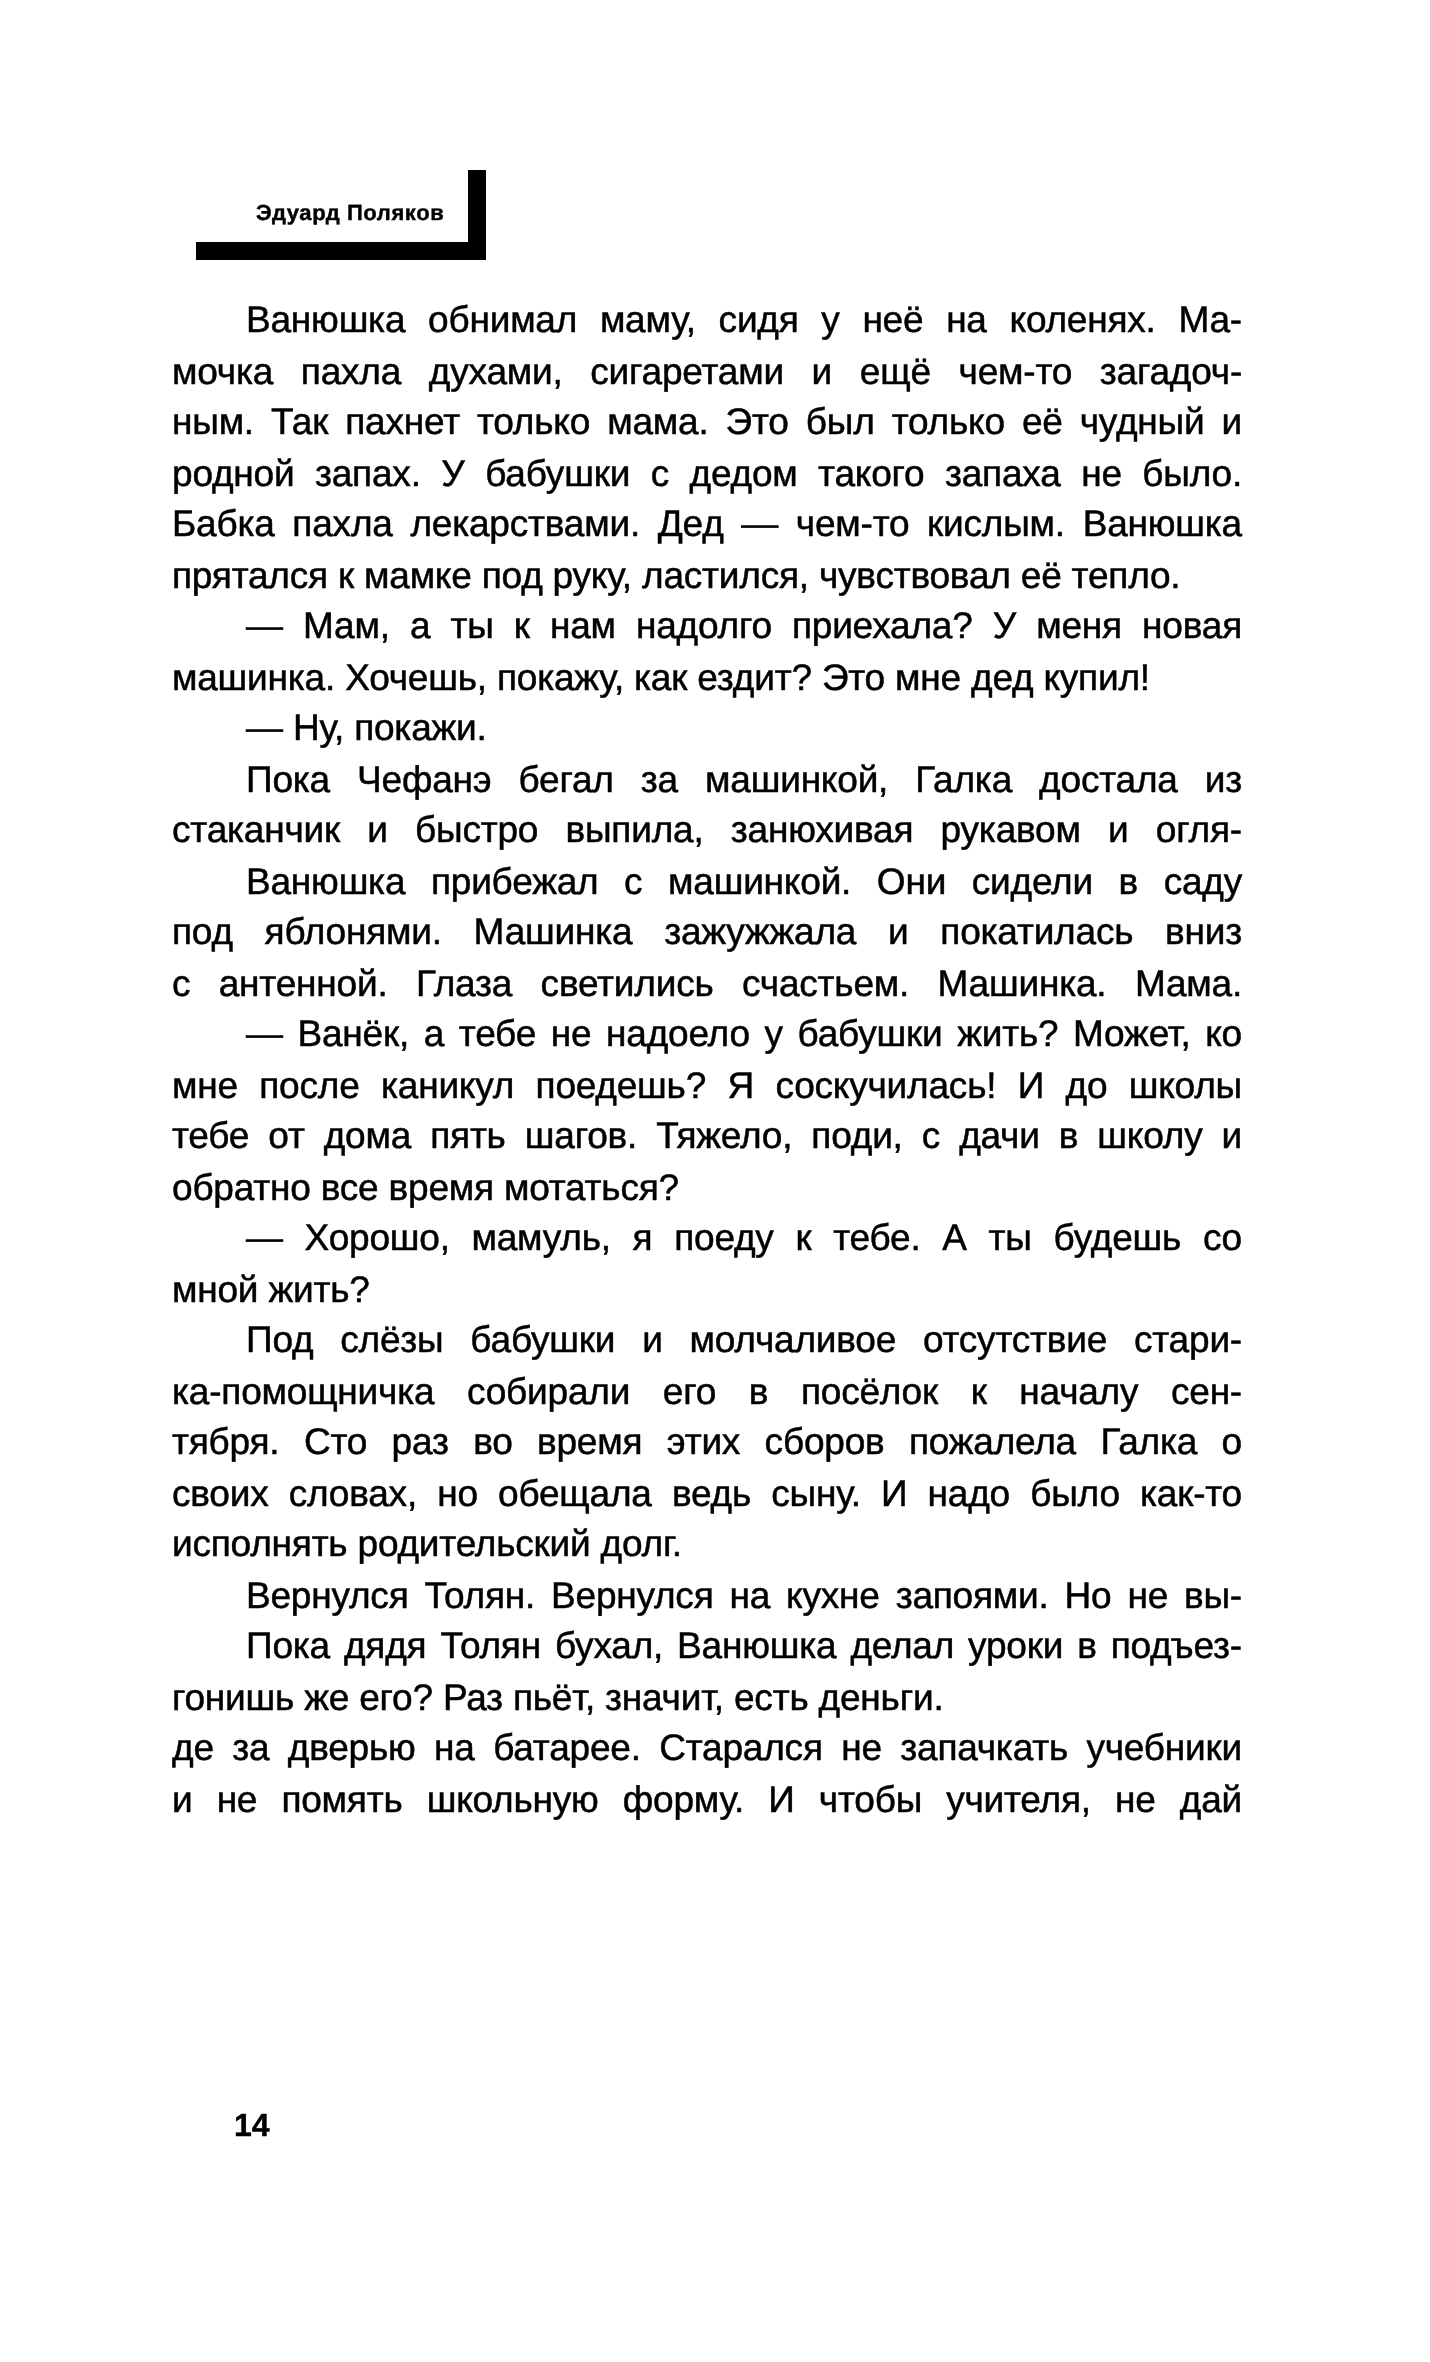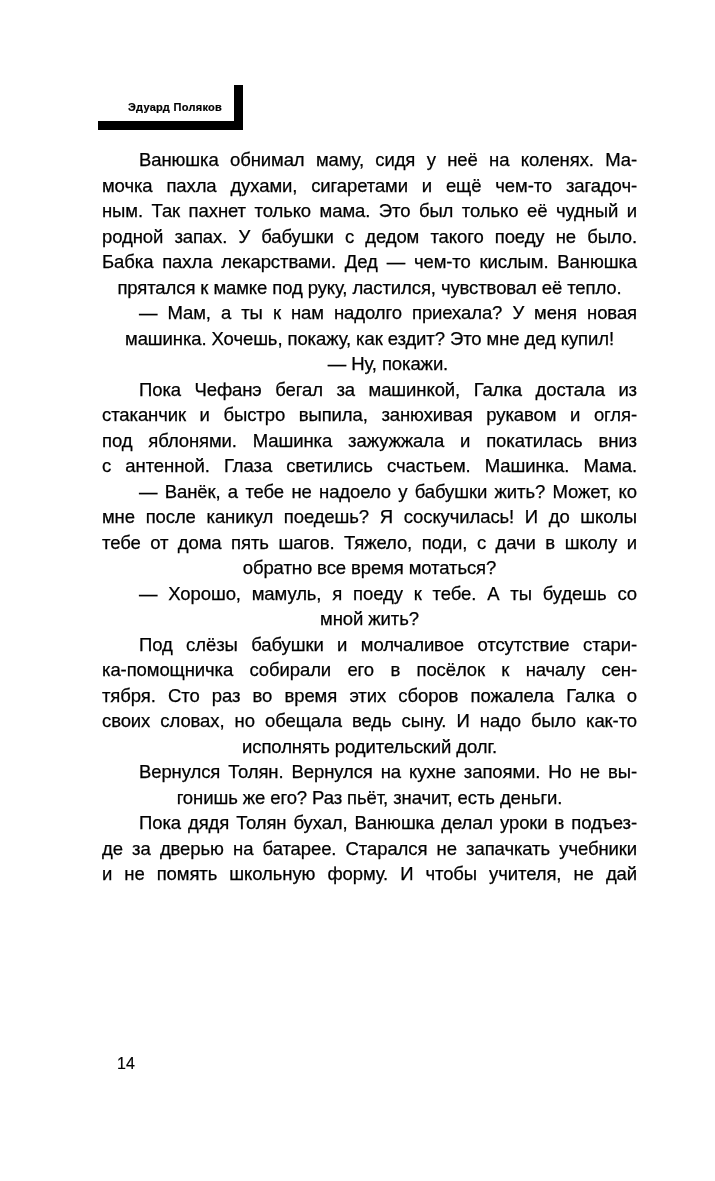--- a/index.html
+++ b/index.html
@@ -33,85 +33,86 @@
     left: 98px;
     top: 85px;
     width: 136px;
     height: 36px;
     border-right: 9px solid #000;
     border-bottom: 9px solid #000;
   }
   
   .textblock {
     position: absolute;
-    left: 102px;
+    left: 86px;
     top: 147px;
     width: 535px;
     font-size: 18.5px;
     line-height: 25.5px;
     letter-spacing: -0.1px;
     -webkit-text-stroke: 0.25px #000;
   }
   .line {
     height: 25.5px;
-    text-align: center;
+    text-align: left;
   }
   .line.j {
     text-align: justify;
     text-align-last: justify;
   }
   .line.i {
     text-indent: 37px;
   }
   
   .pagenum {
     position: absolute;
     left: 117px;
     top: 1055px;
     font-size: 16px;
-    font-weight: normal;
+    font-weight: bold;
     -webkit-text-stroke: 0.2px #000;
   }
 </style>
 </head>
 <body>
 
 <div class="page">
 
   <div class="runhead-author">Эдуард Поляков</div>
 
   <div class="runhead-corner"></div>
 
   <div class="textblock">
       <div class="line i j">Ванюшка обнимал маму, сидя у неё на коленях. Ма-</div>
       <div class="line j">мочка пахла духами, сигаретами и ещё чем-то загадоч-</div>
       <div class="line j">ным. Так пахнет только мама. Это был только её чудный и</div>
-      <div class="line j">родной запах. У бабушки с дедом такого поеду не было.</div>
+      <div class="line j">родной запах. У бабушки с дедом такого запаха не было.</div>
       <div class="line j">Бабка пахла лекарствами. Дед — чем-то кислым. Ванюшка</div>
       <div class="line">прятался к мамке под руку, ластился, чувствовал её тепло.</div>
       <div class="line i j">— Мам, а ты к нам надолго приехала? У меня новая</div>
       <div class="line">машинка. Хочешь, покажу, как ездит? Это мне дед купил!</div>
       <div class="line i">— Ну, покажи.</div>
       <div class="line i j">Пока Чефанэ бегал за машинкой, Галка достала из</div>
       <div class="line j">стаканчик и быстро выпила, занюхивая рукавом и огля-</div>
+      <div class="line i j">Ванюшка прибежал с машинкой. Они сидели в саду</div>
       <div class="line j">под яблонями. Машинка зажужжала и покатилась вниз</div>
       <div class="line j">с антенной. Глаза светились счастьем. Машинка. Мама.</div>
       <div class="line i j">— Ванёк, а тебе не надоело у бабушки жить? Может, ко</div>
       <div class="line j">мне после каникул поедешь? Я соскучилась! И до школы</div>
       <div class="line j">тебе от дома пять шагов. Тяжело, поди, с дачи в школу и</div>
       <div class="line">обратно все время мотаться?</div>
       <div class="line i j">— Хорошо, мамуль, я поеду к тебе. А ты будешь со</div>
       <div class="line">мной жить?</div>
       <div class="line i j">Под слёзы бабушки и молчаливое отсутствие стари-</div>
       <div class="line j">ка-помощничка собирали его в посёлок к началу сен-</div>
       <div class="line j">тября. Сто раз во время этих сборов пожалела Галка о</div>
       <div class="line j">своих словах, но обещала ведь сыну. И надо было как-то</div>
       <div class="line">исполнять родительский долг.</div>
       <div class="line i j">Вернулся Толян. Вернулся на кухне запоями. Но не вы-</div>
+      <div class="line i j">Пока дядя Толян бухал, Ванюшка делал уроки в подъез-</div>
       <div class="line">гонишь же его? Раз пьёт, значит, есть деньги.</div>
-      <div class="line i j">Пока дядя Толян бухал, Ванюшка делал уроки в подъез-</div>
       <div class="line j">де за дверью на батарее. Старался не запачкать учебники</div>
       <div class="line j">и не помять школьную форму. И чтобы учителя, не дай</div>
     </div>
 
   <div class="pagenum">14</div>
 
 </div>
 
 </body></html>

